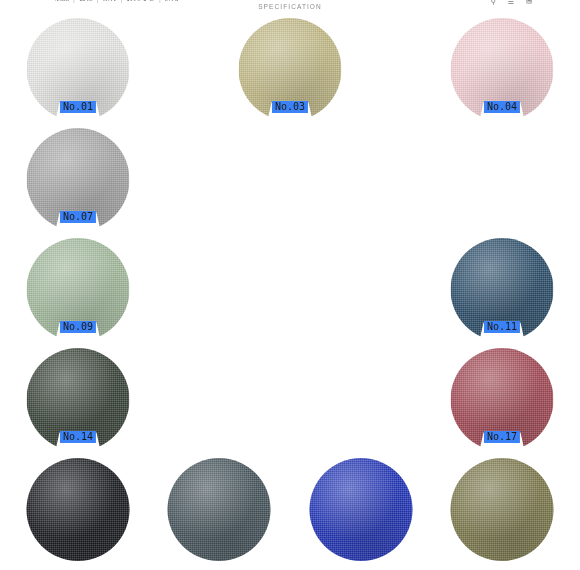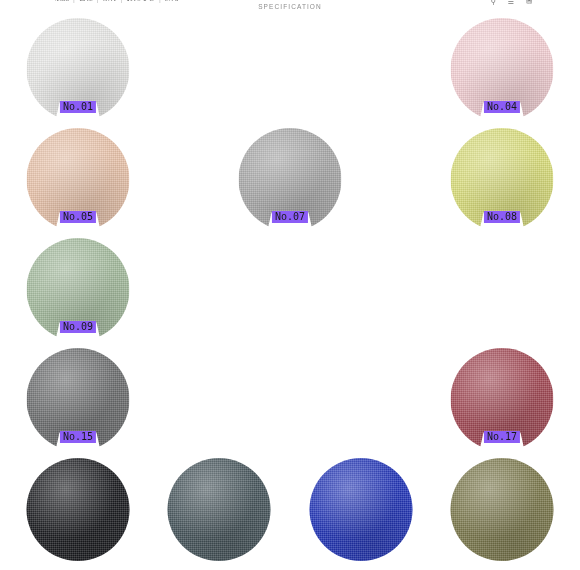--- a/index.html
+++ b/index.html
@@ -129,21 +129,21 @@
 
   .label {
     position:absolute;
     left:50%;
     transform:translateX(-50%);
     bottom:11px;
     font-family:"DejaVu Sans Mono", "Liberation Mono", monospace;
     font-size:10px;
     letter-spacing:0px;
     color:#1a1a1a;
-    background:#8b5cf6;
+    background:#3b82f6;
     padding:0 3px;
     line-height:12px;
     white-space:nowrap;
     z-index:3;
   }
 
   
   .row-clipped .disc {
     -webkit-clip-path:none;
     clip-path:none;
@@ -186,51 +186,51 @@
 </div>
 
 <div class="grid-wrap">
 
   <div class="row">
     <div class="swatch">
       <div class="disc" style="background-color: rgb(231, 231, 229);"></div>
       <div class="label">No.01</div>
     </div>
     <div class="swatch">
+      <div class="disc" style="background-color: rgb(195, 187, 136);"></div>
+      <div class="label">No.03</div>
+    </div>
+    <div class="swatch">
       <div class="disc" style="background-color: rgb(243, 208, 212);"></div>
       <div class="label">No.04</div>
     </div>
   </div>
 
   <div class="row">
     <div class="swatch">
-      <div class="disc" style="background-color: rgb(233, 195, 171);"></div>
-      <div class="label">No.05</div>
-    </div>
-    <div class="swatch">
       <div class="disc" style="background-color: rgb(169, 169, 169);"></div>
       <div class="label">No.07</div>
     </div>
-    <div class="swatch">
-      <div class="disc" style="background-color: rgb(217, 221, 124);"></div>
-      <div class="label">No.08</div>
-    </div>
   </div>
 
   <div class="row">
     <div class="swatch">
       <div class="disc" style="background-color: rgb(164, 187, 157);"></div>
       <div class="label">No.09</div>
     </div>
-  </div>
-
-  <div class="row">
-    <div class="swatch">
-      <div class="disc" style="background-color: rgb(109, 111, 112);"></div>
-      <div class="label">No.15</div>
+    <div class="swatch">
+      <div class="disc" style="background-color: rgb(45, 79, 107);"></div>
+      <div class="label">No.11</div>
+    </div>
+  </div>
+
+  <div class="row">
+    <div class="swatch">
+      <div class="disc" style="background-color: rgb(59, 69, 59);"></div>
+      <div class="label">No.14</div>
     </div>
     <div class="swatch">
       <div class="disc" style="background-color: rgb(163, 74, 85);"></div>
       <div class="label">No.17</div>
     </div>
   </div>
 
   <div class="row row-clipped">
     <div class="swatch">
       <div class="disc" style="background-color: rgb(28, 29, 33);"></div>

